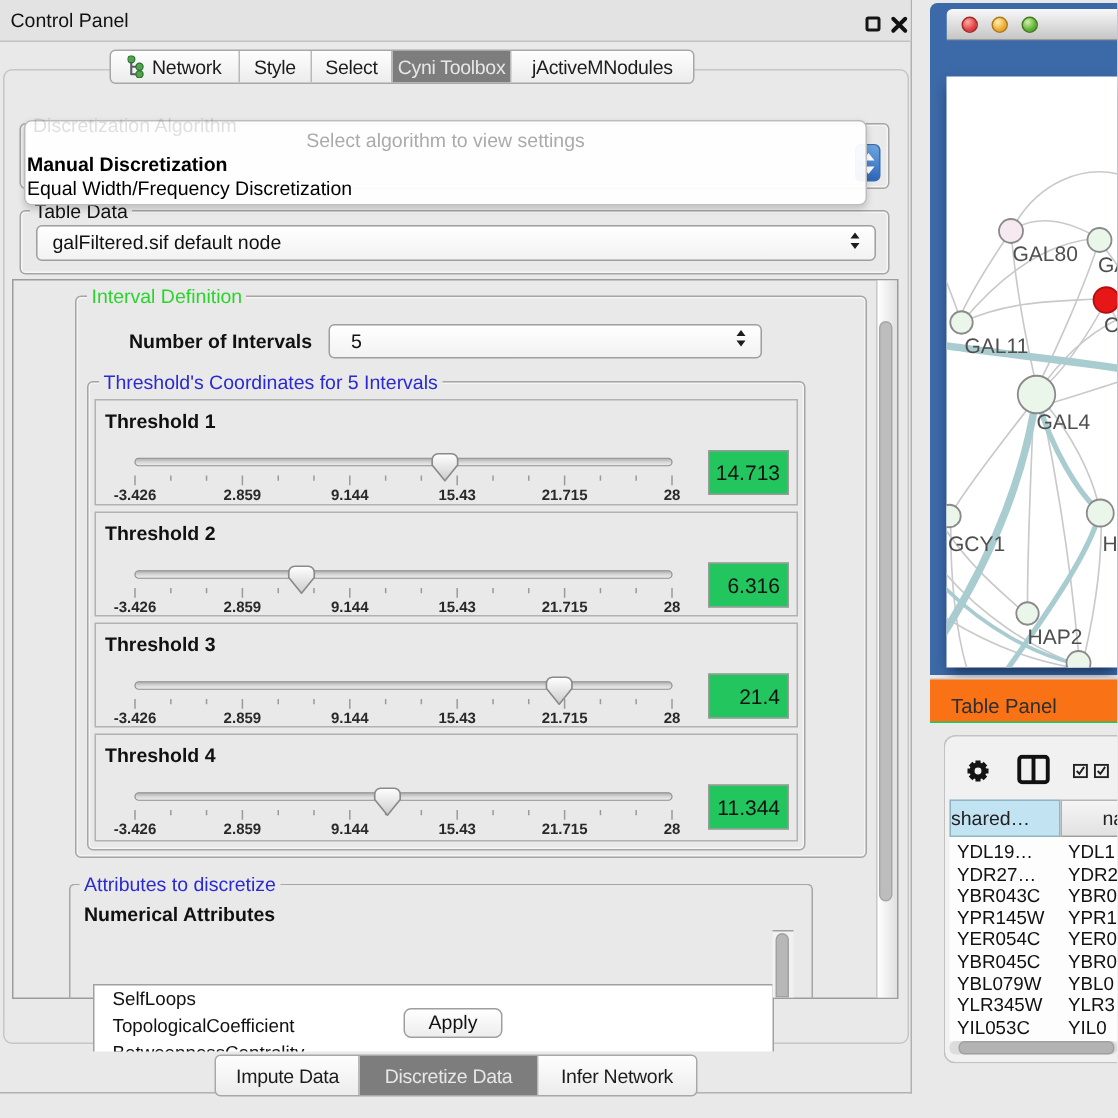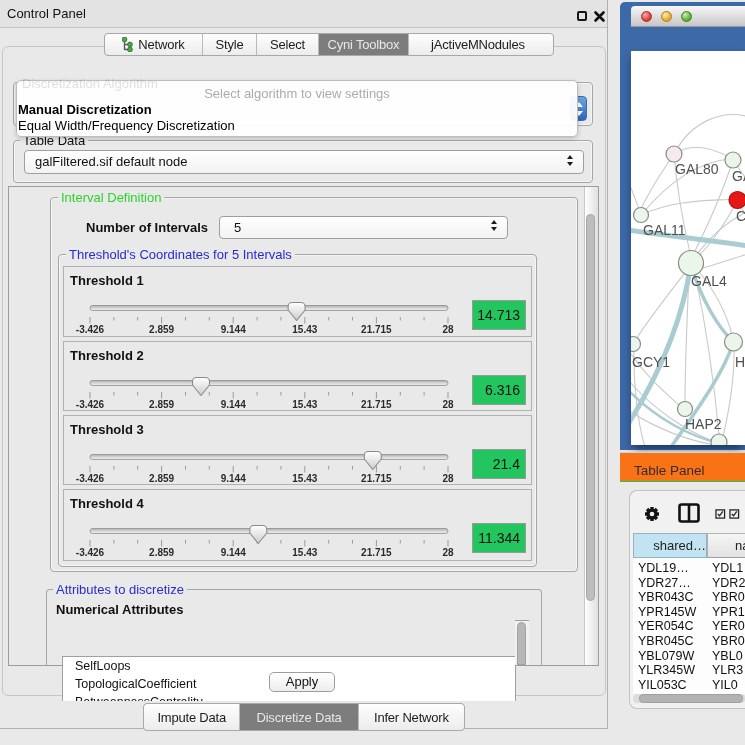--- a/index.html
+++ b/index.html
@@ -15,21 +15,21 @@
   border-bottom:1px solid #c2c2c2; }
 #cptitle span { position:absolute; left:7px; top:6px; font-size:13px; color:#111; }
 #floatic { left:577px; top:11px; width:10px; height:10px; border:2px solid #161616; border-radius:2px; }
 
 .tabbar { display:flex; border:1px solid #a8a8a8; border-radius:4px;
   background:linear-gradient(#fefefe,#ececec); overflow:hidden; }
 .tabbar .tab { height:100%; font-size:13px; color:#1c1c1c; display:flex;
   align-items:center; justify-content:center; border-left:1px solid #b9b9b9; letter-spacing:-0.2px;}
 .tabbar .tab:first-child { border-left:none; }
 .tabbar .tab.sel { background:#7d7d7d; color:#e7e7e7; }
-#toptabs { left:104px; top:33px; width:450px; height:23px; }
+#toptabs { left:73px; top:33px; width:390px; height:23px; }
 #bottabs { left:143px; top:703px; width:322px; height:28px; }
 
 #outerpanel { left:2px; top:46px; width:604px; height:650px;
   border:1px solid #c6c6c6; border-radius:6px; background:#e9e9e9; }
 
 .group { position:absolute; border:1px solid #a6a6a6; border-radius:4px;
   box-shadow:inset 0 0 0 1px rgba(255,255,255,0.55); }
 .gtitle { position:absolute; background:#e9e9e9; padding:0 3px; font-size:13px; white-space:nowrap; }
 .green { color:#2dd32d; }
 .blue { color:#2a2ad0; }
@@ -77,21 +77,21 @@
 .light { position:absolute; top:5px; width:11px; height:11px; border-radius:50%; }
 #netcontent { left:631px; top:27px; width:114px; height:394px; background:#fff;
   box-shadow:0 5px 9px -2px rgba(10,25,55,0.75);margin-top:24px; }
 #tpbar { left:620px; top:452px; width:125px; height:30px; background:#f97316;
   border-top:1px solid #d2d2d2; border-bottom:1px solid #22c55e; }
 #tpbar span { position:absolute; left:14px; top:10px; font-size:13.5px; color:#2e2e2e; }
 #tpcard { left:629px; top:490px; width:116px; height:219px; background:#f1f1f1;
   border:1px solid #c2c2c2; border-radius:8px 0 0 8px; border-right:none; }
 
 #th1 { left:633px; top:533px; width:74px; height:25px; background:#c1e3f2;
-  border:1px solid #92b5c4; font-size:13px; color:#222; text-align:right; line-height:23px; }
+  border:1px solid #92b5c4; font-size:13px; color:#222; text-align:left; line-height:23px; }
 #th2 { left:707px; top:533px; width:38px; height:25px; background:linear-gradient(#f5f5f5,#e2e2e2);
   border-top:1px solid #b5b5b5; border-bottom:1px solid #9e9e9e; font-size:13px; color:#222;
   padding-left:28px; line-height:23px; overflow:hidden; }
 #rows { left:633px; top:561px; width:112px; height:133px; overflow:hidden; }
 .row { position:relative; height:14.6px; font-size:12.5px; color:#111; }
 .row .c1 { position:absolute; left:5px; top:0; }
 .row .c2 { position:absolute; left:79px; top:0; }
 #htrack { left:633px; top:694px; width:112px; height:9px; background:#dcdcdc; border-radius:4px; }
 #hthumb { left:639px; top:694px; width:104px; height:9px; background:#b3b3b3;
   border:1px solid #a0a0a0; border-radius:4px; }

